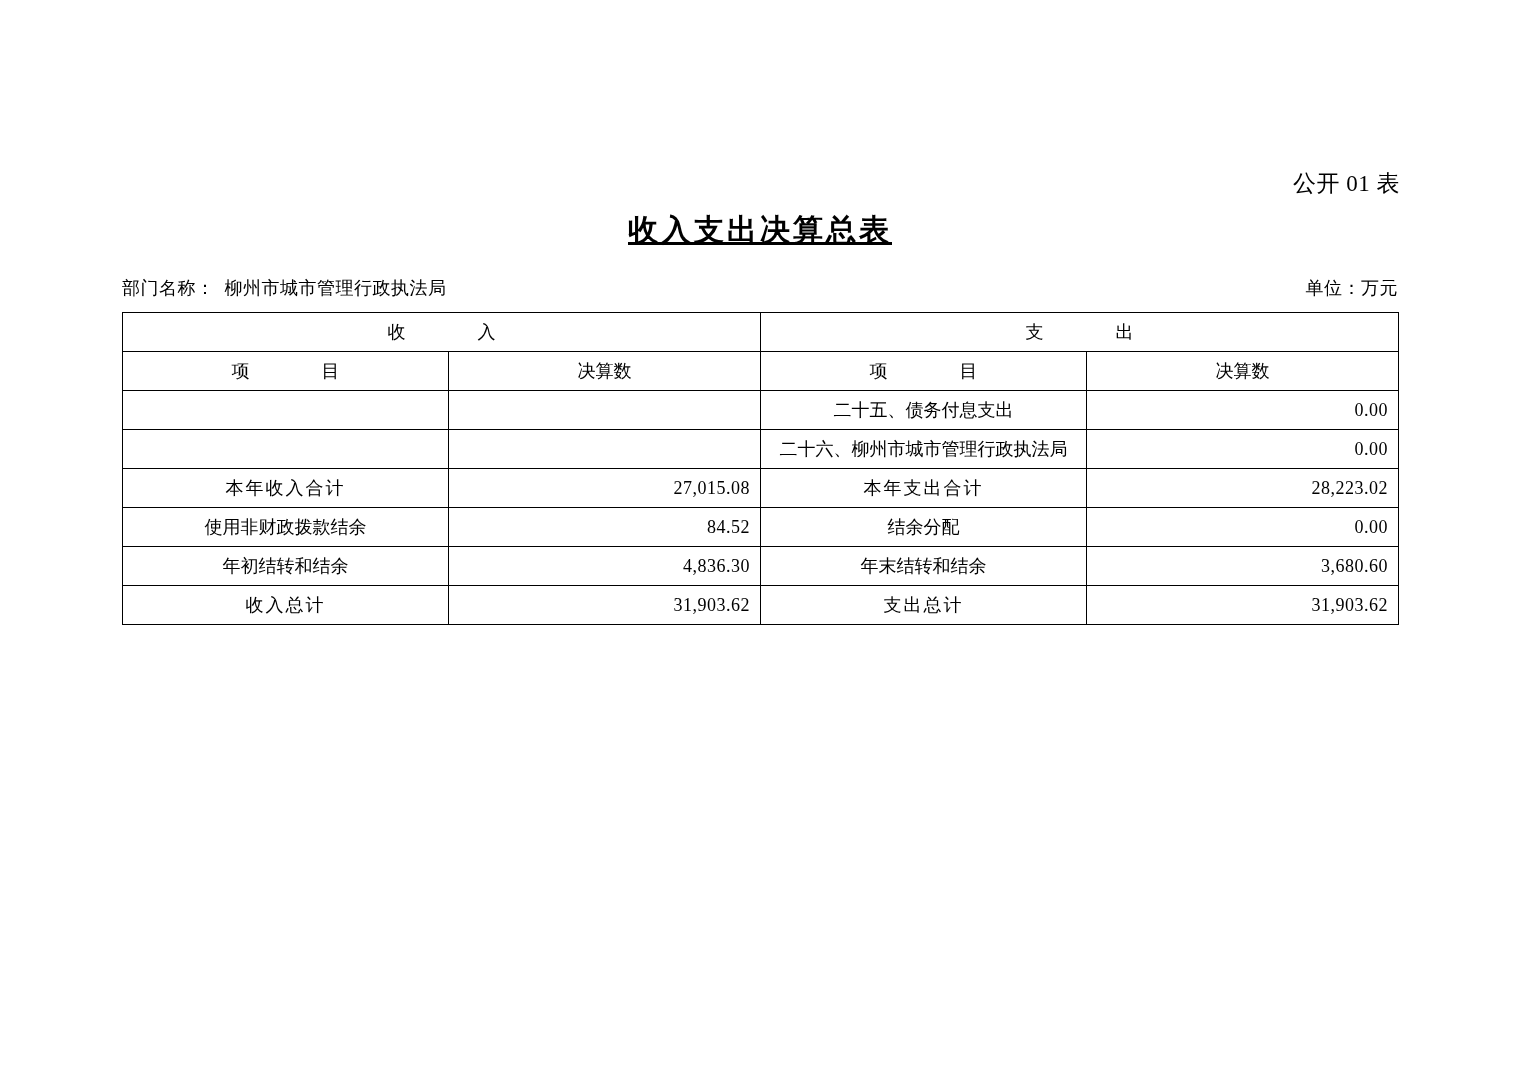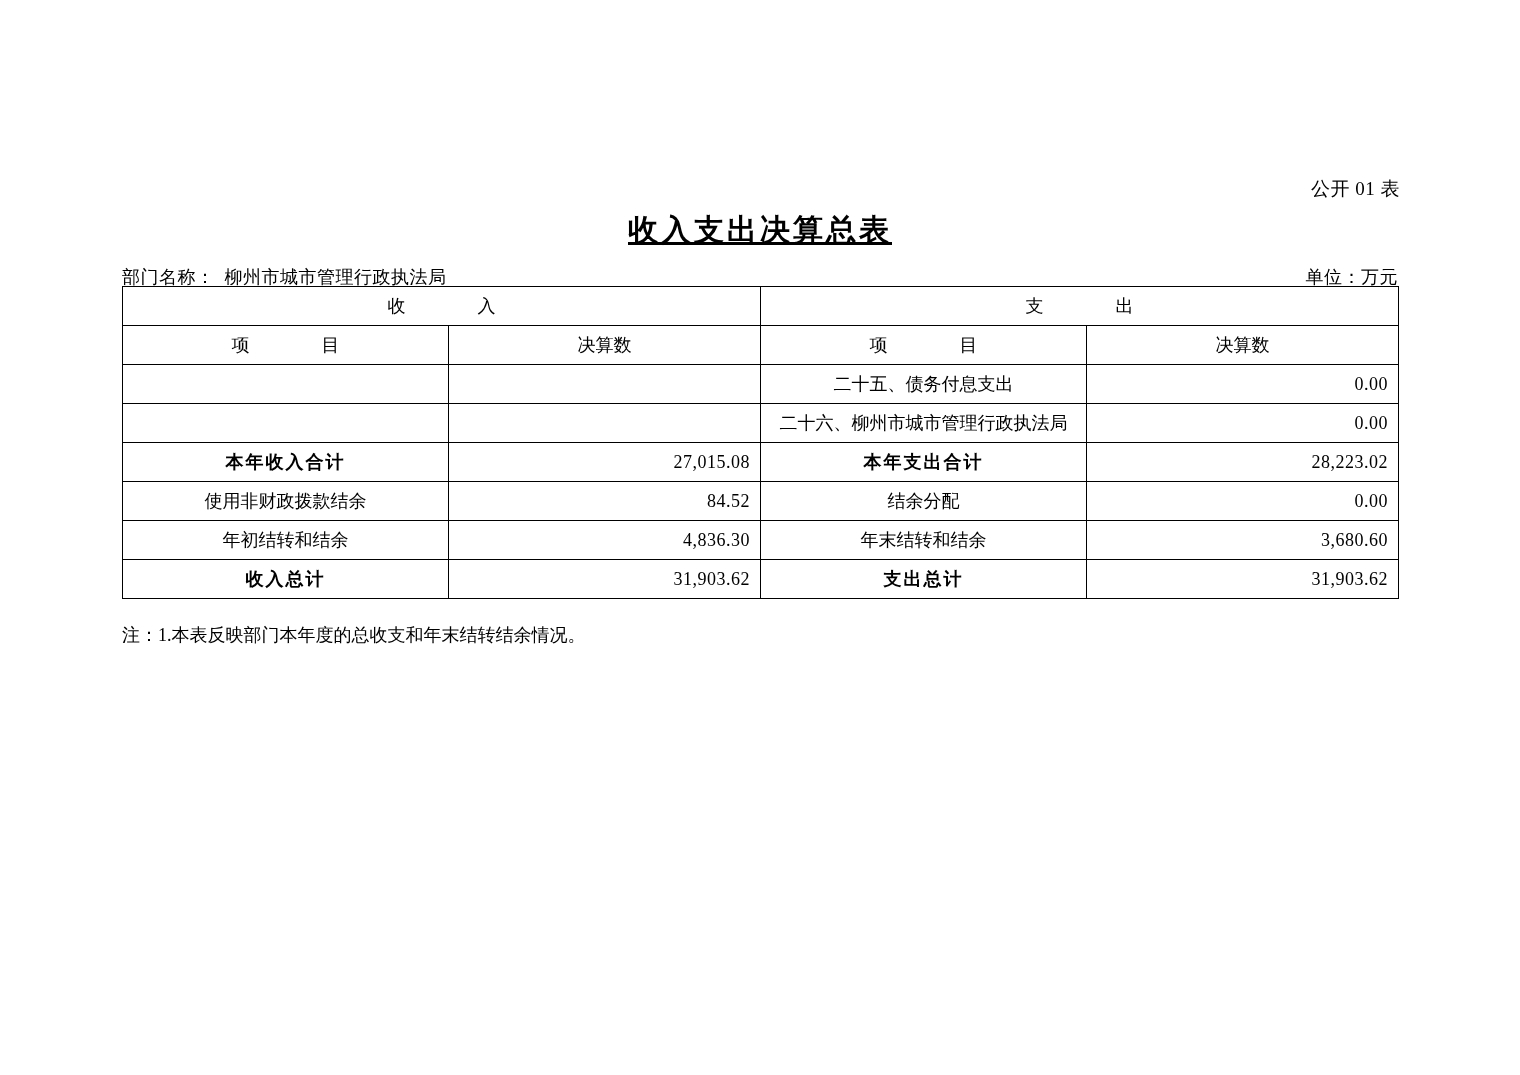--- a/index.html
+++ b/index.html
@@ -20,41 +20,40 @@
     position: relative;
     width: 1520px;
     height: 1075px;
     box-sizing: border-box;
   }
 
   .form-code {
     position: absolute;
     top: 168px;
     right: 120px;
-    font-size: 19px;
-    letter-spacing: 0.5px;
-    white-space: nowrap;
-    margin-top: 8px;
+    font-size: 23px;
+    letter-spacing: 0.5px;
+    white-space: nowrap;
   }
 
   .doc-title {
     position: absolute;
     top: 210px;
     left: 0;
     width: 1520px;
     text-align: center;
     font-size: 30px;
     font-weight: bold;
     letter-spacing: 3px;
     text-decoration: underline;
   }
 
   .meta-row {
     position: absolute;
-    top: 265px;
+    top: 276px;
     left: 122px;
     width: 1276px;
     height: 24px;
     font-size: 18px;
   }
   .meta-left {
     position: absolute;
     left: 0;
     top: 0;
     white-space: nowrap;
@@ -66,21 +65,21 @@
   .meta-right {
     position: absolute;
     right: 0;
     top: 0;
     white-space: nowrap;
     letter-spacing: 0.5px;
   }
 
   table.budget {
     position: absolute;
-    top: 286px;
+    top: 312px;
     left: 122px;
     width: 1276px;
     border-collapse: collapse;
     table-layout: fixed;
     font-size: 18px;
     border-radius: 16px;
   }
   table.budget td {
     border: 1px solid #000000;
     height: 39px;
@@ -111,21 +110,21 @@
     white-space: nowrap;
   }
   .cell-num {
     text-align: right;
     font-family: "Liberation Serif", "DejaVu Serif", serif;
     letter-spacing: 0.5px;
     white-space: nowrap;
   }
   .cell-total {
     text-align: center;
-    font-weight: bold;
+    font-weight: normal;
     letter-spacing: 2px;
   }
   .cell-empty { }
 
   .notes {
     position: absolute;
     top: 620px;
     left: 122px;
     font-size: 18px;
     line-height: 30px;
@@ -210,16 +209,15 @@
       <tr>
         <td class="cell-total">收入总计</td>
         <td class="cell-num">31,903.62</td>
         <td class="cell-total">支出总计</td>
         <td class="cell-num">31,903.62</td>
       </tr>
     </tbody>
   </table>
 
   <div class="notes">
-    <div class="note-1">注：1.本表反映部门本年度的总收支和年末结转结余情况。</div>
   </div>
 
 </div>
 
 </body></html>

